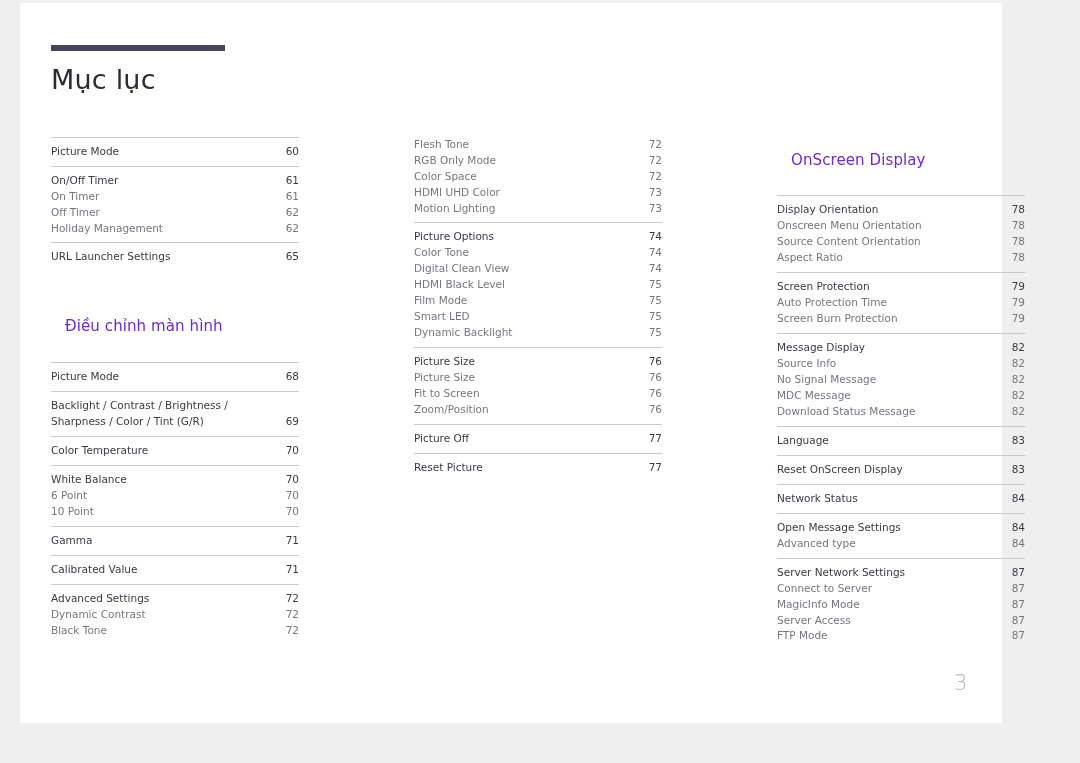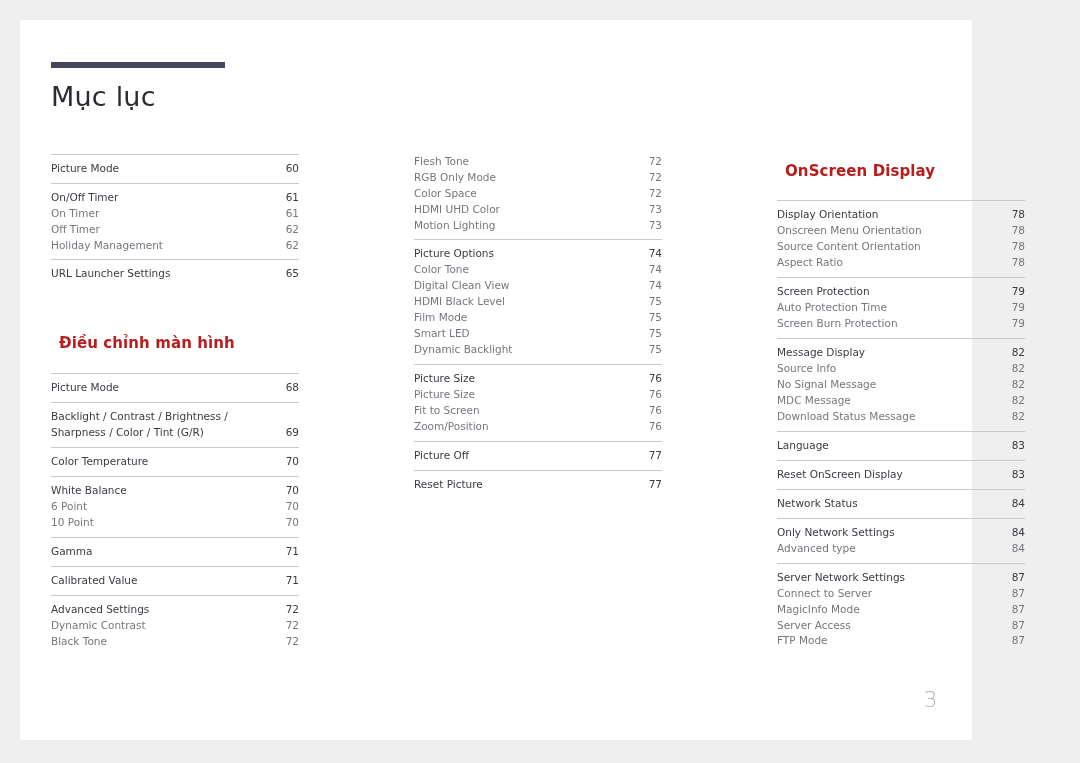--- a/index.html
+++ b/index.html
@@ -9,24 +9,25 @@
   body {
     width: 1080px;
     height: 763px;
     background: #efefef;
     font-family: "DejaVu Sans", sans-serif;
     overflow: hidden;
   }
   .page {
     position: absolute;
     left: 20px;
-    top: 20px;
+    top: 3px;
     width: 952px;
     height: 720px;
     background: #ffffff;
+    padding-left: 30px;
   }
   .content {
     position: absolute;
     left: 31px;
     top: 42px;
     width: 980px;
     height: 650px;
   }
 
   
@@ -59,23 +60,23 @@
   .col-2, .col-3 {
     padding-top: 0;
   }
 
   
   .col-1 { margin-top: 0; }
 
   
   .section-heading {
     font-size: 15px;
-    font-weight: 700;
-    color: #b91c1c;
-    margin: 8px;
+    font-weight: 400;
+    color: #6d28d9;
+    margin: 14px;
     padding: 0 0 12px 0;
     line-height: 1.25;
     letter-spacing: 0.1px;
   }
   .heading-gap-top {
     margin-top: 46px;
   }
 
   
   .toc-group {
@@ -394,21 +395,21 @@
             </div>
           </div>
           <div class="toc-group">
             <div class="toc-row level-1">
               <span class="label">Network Status</span>
               <span class="page-no">84</span>
             </div>
           </div>
           <div class="toc-group">
             <div class="toc-row level-1">
-              <span class="label">Only Network Settings</span>
+              <span class="label">Open Message Settings</span>
               <span class="page-no">84</span>
             </div>
             <div class="toc-row level-2">
               <span class="label">Advanced type</span>
               <span class="page-no">84</span>
             </div>
           </div>
           <div class="toc-group">
             <div class="toc-row level-1">
               <span class="label">Server Network Settings</span>

